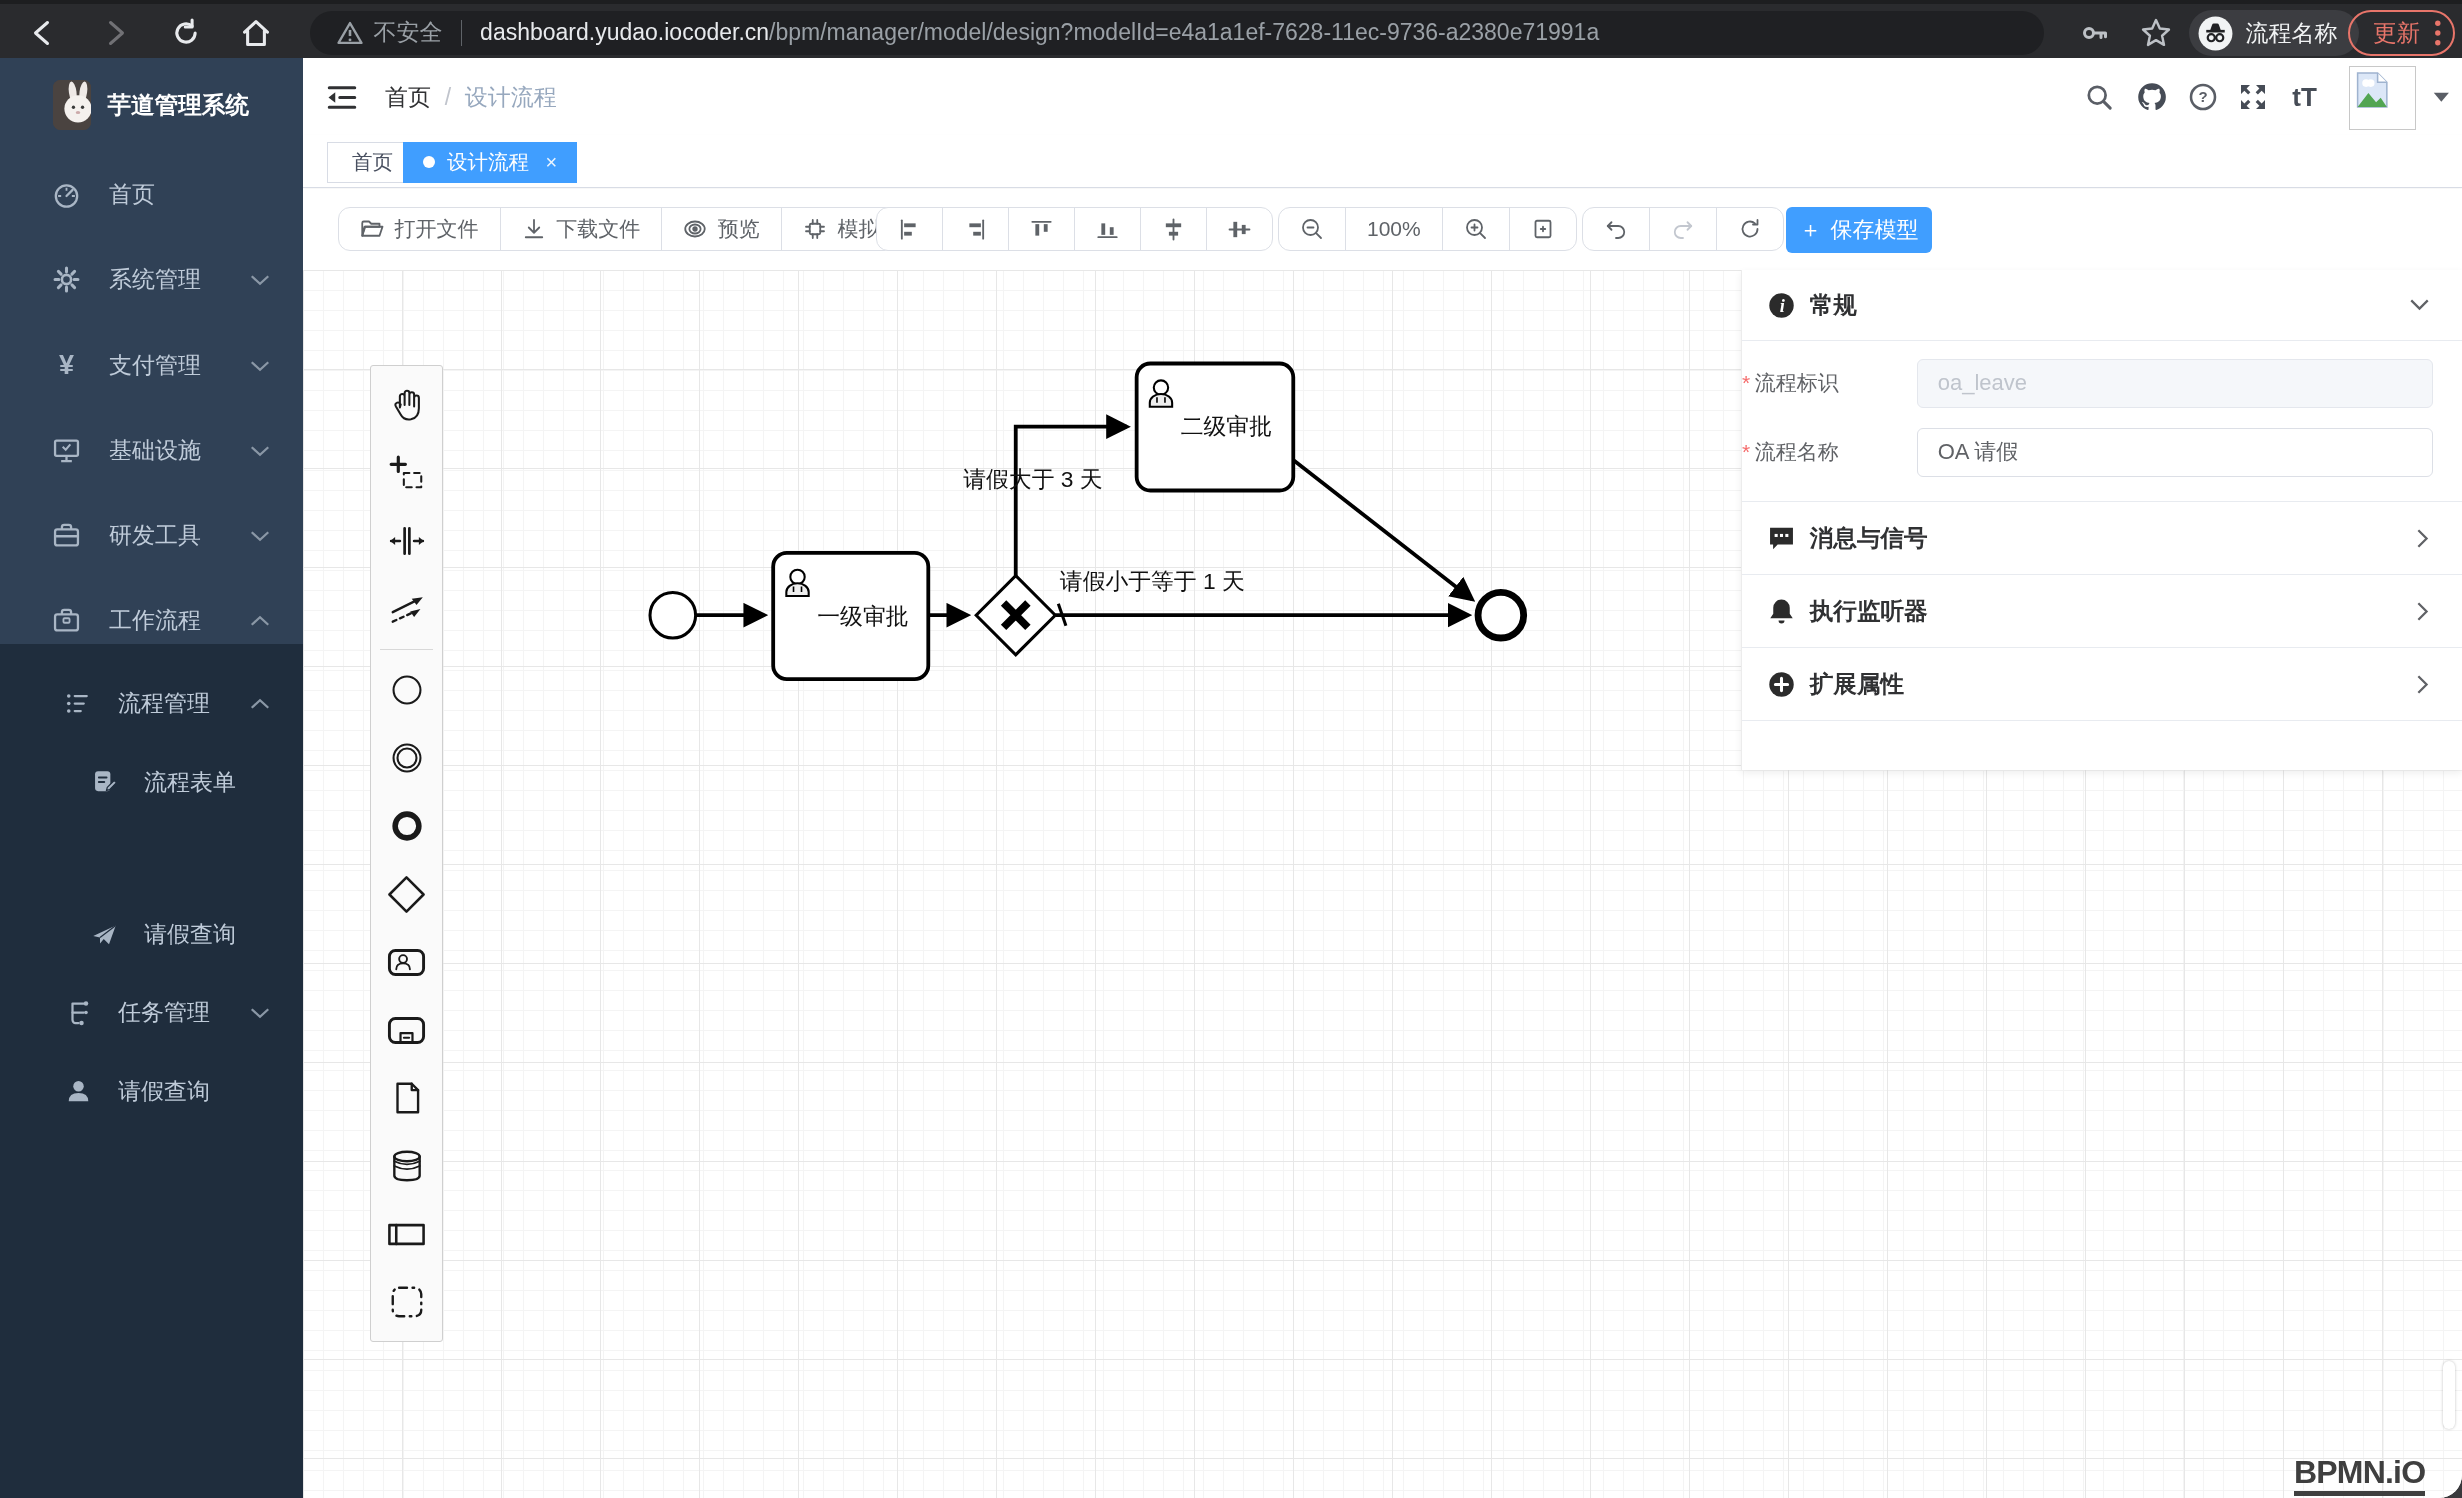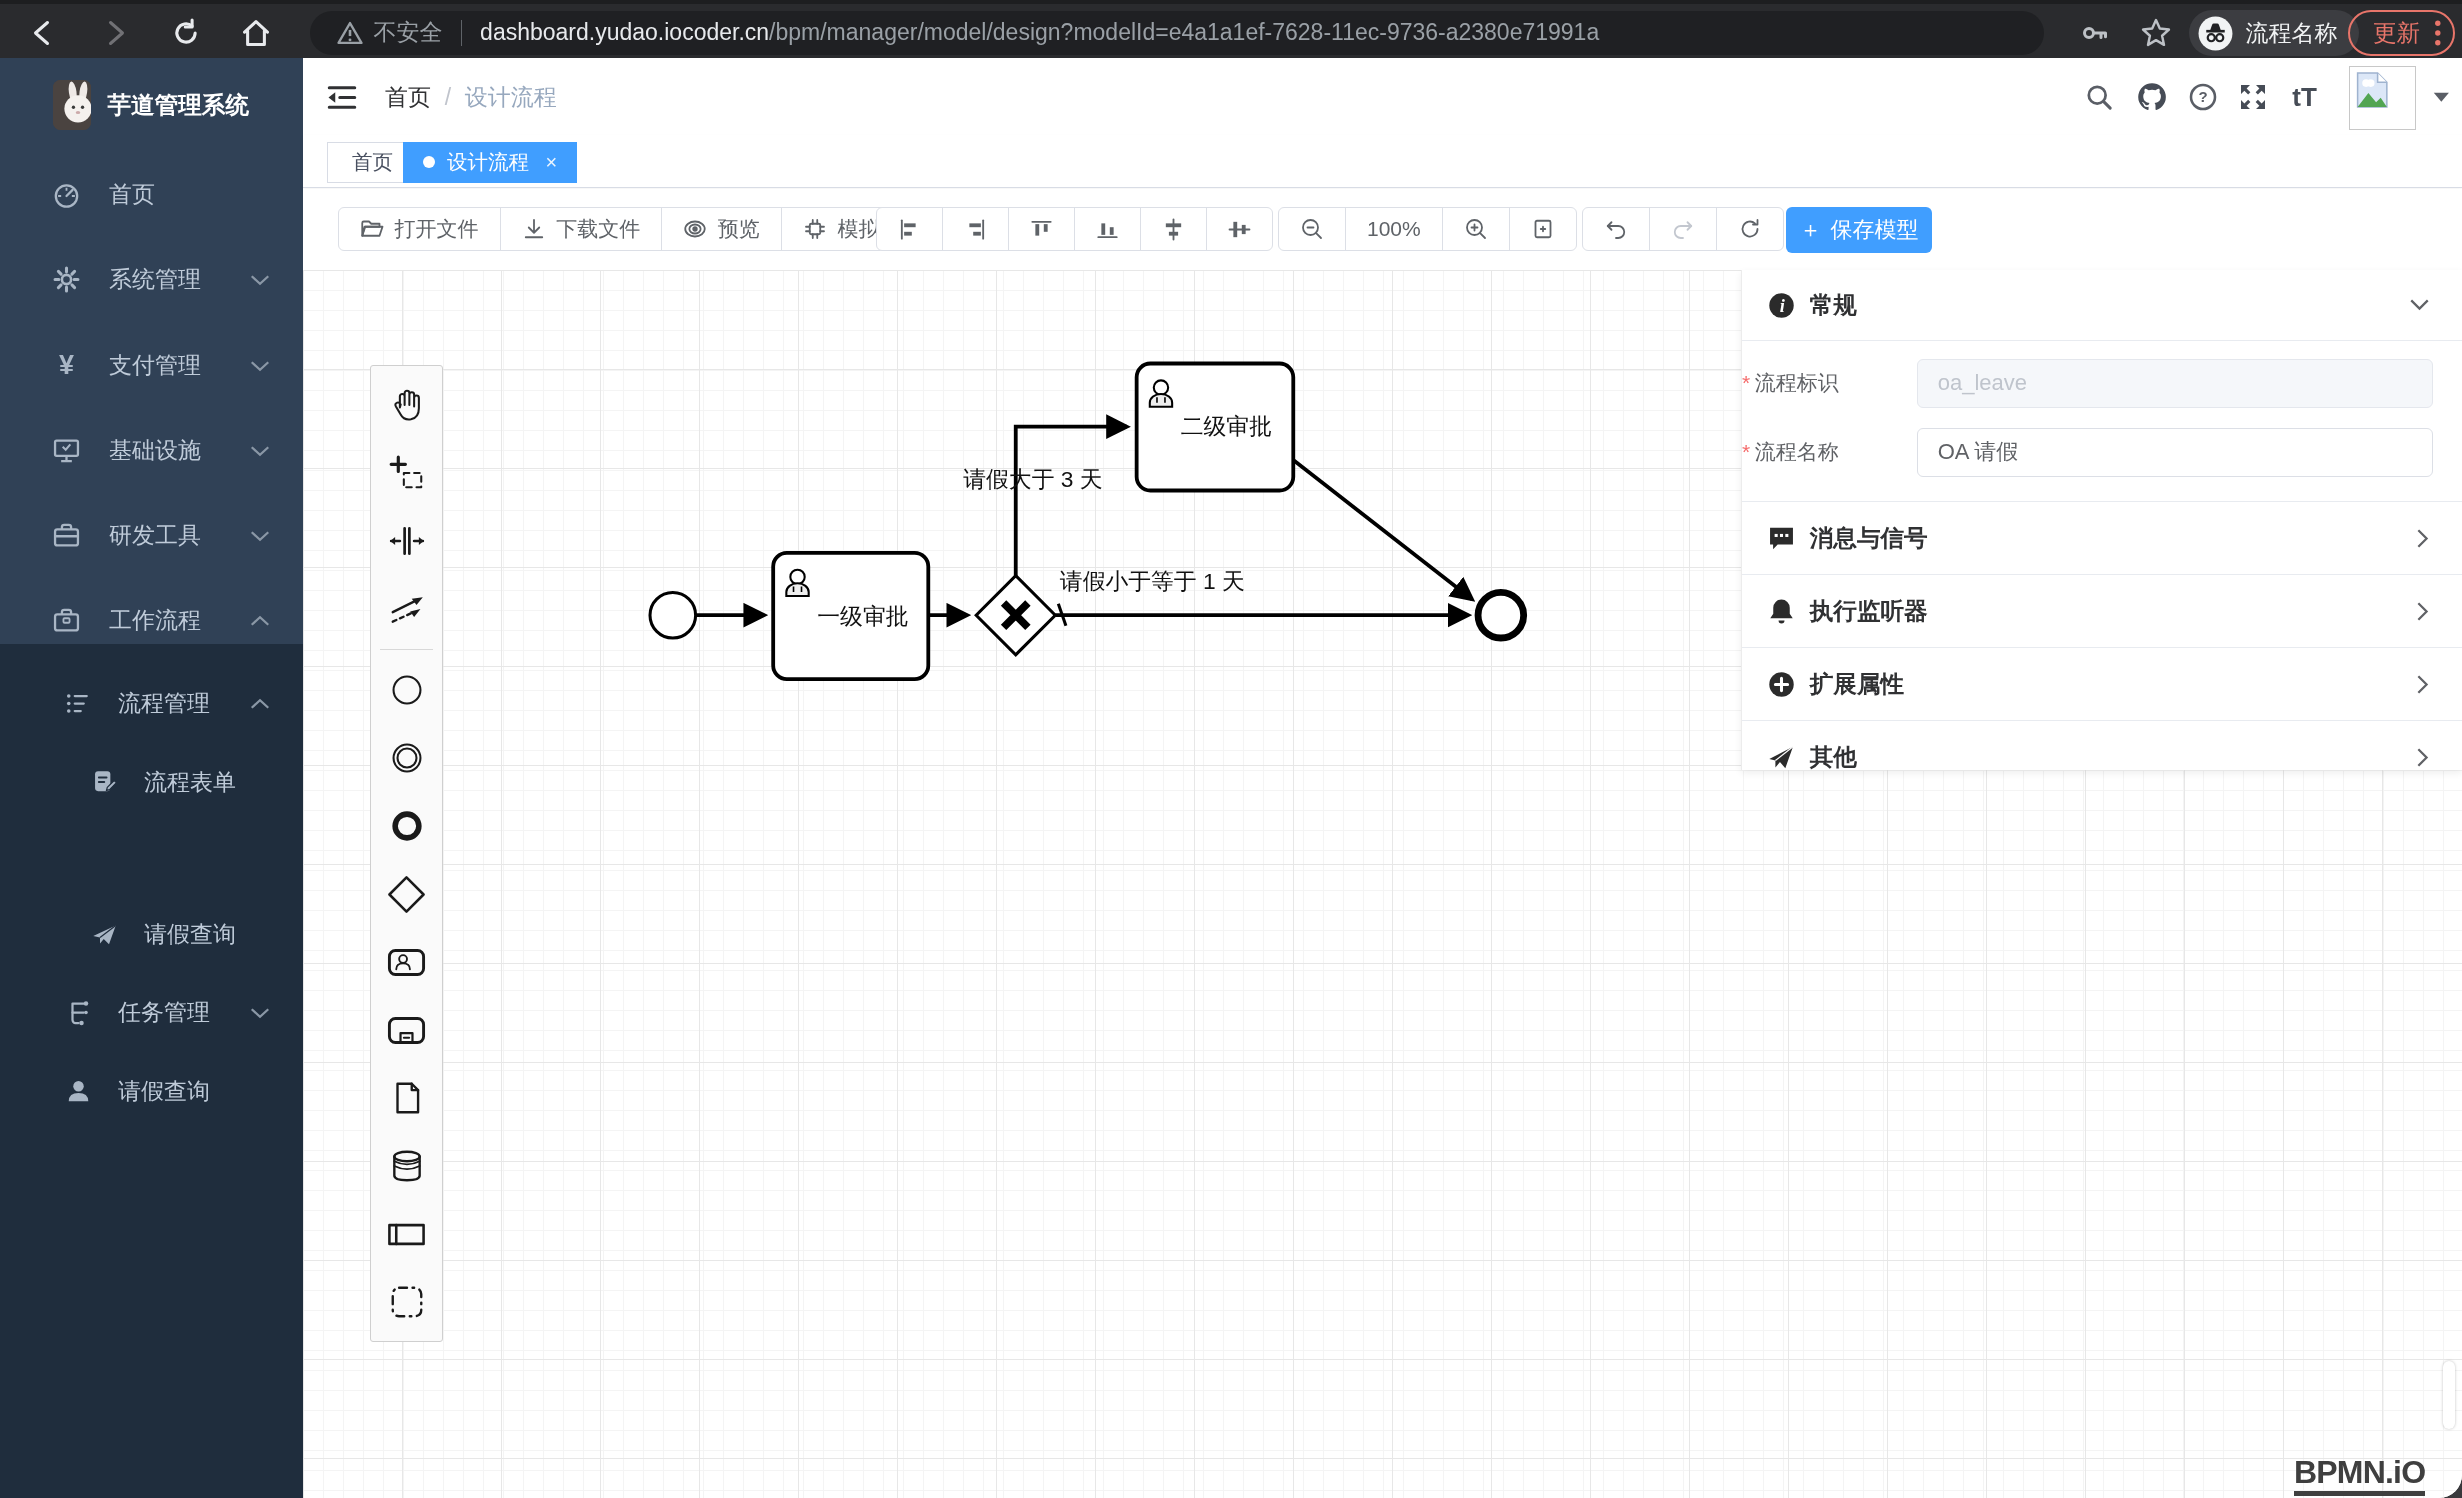--- a/index.html
+++ b/index.html
@@ -33,21 +33,21 @@
 .overlay-title{position:absolute;left:929px;top:100px;font-size:49px;font-weight:bold;z-index:60;letter-spacing:1.5px;white-space:nowrap}
 
 .tabsbar{position:absolute;left:303px;top:135px;width:2160px;height:53px;background:#fff;border-bottom:0.8px solid #d8dce5;box-shadow:0 1.5px 4.6px rgba(0,0,0,.04)}
 .tab{position:absolute;top:6.8px;height:41px;display:flex;align-items:center;font-size:20.5px;cursor:pointer}
 .tab.plain{left:24px;padding:0 24px;border:0.8px solid #d8dce5;color:#495060;background:#fff}
 .tab.active{left:100px;padding:0 20px;background:#409eff;color:#fff;gap:12px}
 .tab .dot{width:12px;height:12px;border-radius:50%;background:#fff}
 .tab .x{font-size:20px;opacity:.9;margin-left:4.6px}
 
 .toolstrip{position:absolute;left:303px;top:189px;width:2160px;height:81px;background:#fff}
-.tb-group{position:absolute;top:18px;height:44px;display:flex;border:0.8px solid #dcdfe6;border-radius:6px;background:#fff}
+.tb-group{position:absolute;top:18px;height:44px;display:flex;border:0.8px solid #dcdfe6;border-radius:12px;background:#fff}
 .tb-btn{display:flex;align-items:center;justify-content:center;gap:10.6px;padding:0 21px;border-right:0.8px solid #dcdfe6;color:#5f6368;font-size:21px;cursor:pointer;white-space:nowrap}
 .tb-btn:last-child{border-right:none}
 .tb-btn svg{stroke:#5f6368;fill:none;stroke-width:2.4;stroke-linecap:round;stroke-linejoin:round}
 .tb-btn.dis svg{stroke:#c3c7cf}
 .save-btn{position:absolute;left:1483px;top:18px;width:146px;height:46px;background:#409eff;border-radius:6px;color:#fff;font-size:22px;display:flex;align-items:center;justify-content:center;gap:9px;cursor:pointer}
 
 .canvas{position:absolute;left:303px;top:270px;width:2160px;height:1228px;background-color:#fff;background-image:linear-gradient(#e7e7e7 0.8px,transparent 0.8px),linear-gradient(90deg,#e7e7e7 0.8px,transparent 0.8px),linear-gradient(#f4f4f4 0.8px,transparent 0.8px),linear-gradient(90deg,#f4f4f4 0.8px,transparent 0.8px);background-size:99px 99px,99px 99px,20px 20px,20px 20px}
 .palette{position:absolute;left:67px;top:95px;width:73px;background:#fafafa;border:1.5px solid #cfcfcf;border-radius:3px;padding:4.6px 0}
 .pal-entry{height:68px;display:flex;align-items:center;justify-content:center;cursor:pointer}
 .pal-entry svg{stroke:#1a1a1a;fill:none;stroke-width:2.6;stroke-linecap:round;stroke-linejoin:round}
@@ -707,30 +707,16 @@
         </span>
       <span class="pl">扩展属性</span>
       <span class="pchev">
           <svg width="13.7" height="21" viewBox="0 0 18 28">
             <path d="M3 3 l11 11 -11 11" stroke="#606266" stroke-width="3" fill="none"></path>
           </svg>
         </span>
     </div>
     <div class="p-div" style="top:450px"></div>
 
-    <div class="p-head" style="top:451px;height:72px">
-      <span class="pi">
-          <svg width="29" height="29" viewBox="0 0 38 38">
-            <path d="M3 21 L34 5 L24 33 L17 25 L11 32 L11 23 Z" fill="#2b2b2b"></path>
-            <path d="M34 5 L11 23" stroke="#fff" stroke-width="1.6"></path>
-          </svg>
-        </span>
-      <span class="pl">其他</span>
-      <span class="pchev">
-          <svg width="13.7" height="21" viewBox="0 0 18 28">
-            <path d="M3 3 l11 11 -11 11" stroke="#606266" stroke-width="3" fill="none"></path>
-          </svg>
-        </span>
-    </div>
   </div>
 
 </div>
 
 
 </body></html>

